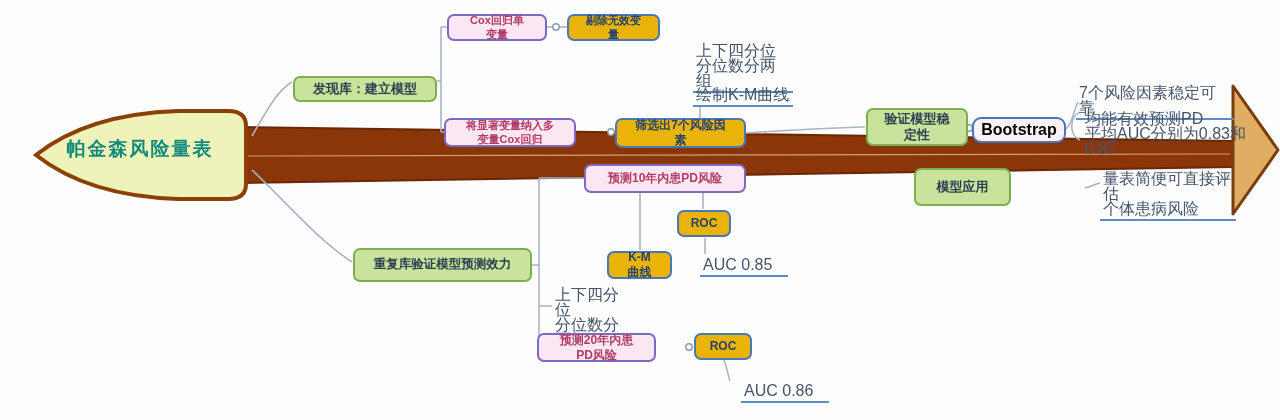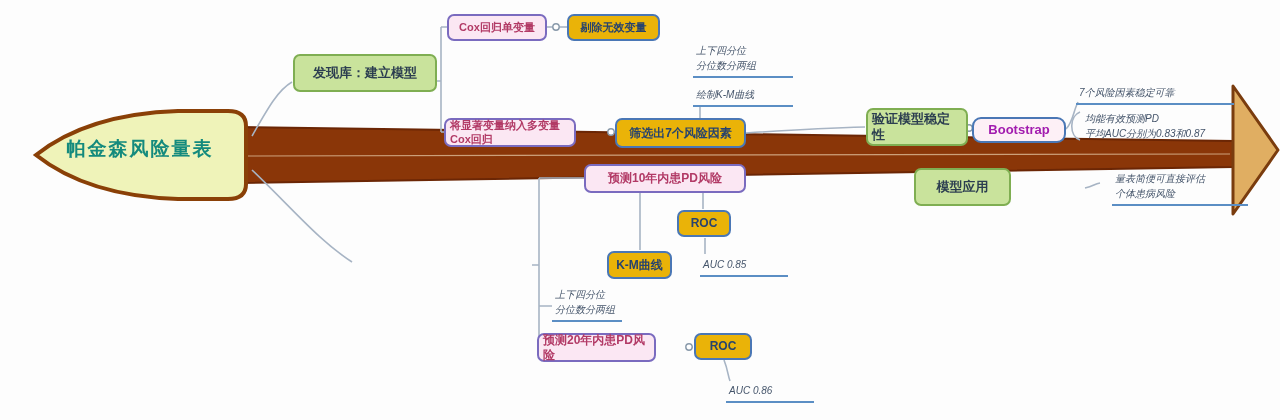--- a/index.html
+++ b/index.html
@@ -5,30 +5,30 @@
   html,body{margin:0;padding:0;background:#ffffff;}
   .stage{
     position:relative;width:1280px;height:420px;overflow:hidden;
     background:#fdfdfd;
     font-family:"Liberation Sans","DejaVu Sans",sans-serif;
   }
   .stage svg{position:absolute;left:0;top:0;}
   .node{
     position:absolute;box-sizing:border-box;border-radius:7px;
     display:flex;align-items:center;justify-content:center;flex-direction:column;
-    line-height:1.25;padding:2px 4px;
+    text-align:center;line-height:1.25;padding:2px 16px;
   }
   .green{background:#c9e39c;border:2px solid #7fae52;color:#2c3e50;font-weight:bold;font-size:13px;}
   .pink{background:#fbe7f3;border:2px solid #7a6bbf;color:#b23a66;font-weight:bold;font-size:12px;}
   .pink2{background:#f7cfdf;border:2px solid #5b6ec0;color:#3d4d8a;font-weight:bold;font-size:12px;}
   .blue{background:#eab308;border:2px solid #4a77b5;color:#27436e;font-weight:bold;font-size:12px;}
-  .boot{background:#fdf0f6;border:2px solid #4a77b5;color:#a21caf;font-weight:bold;font-size:13px;border-radius:9px;}
+  .boot{background:#fdf0f6;border:2px solid #4a77b5;color:#000000;font-weight:bold;font-size:16px;border-radius:9px;}
   .note{
-    position:absolute;box-sizing:border-box;color:#44546a;font-size:10px;line-height:15px;
-    text-align:left;padding:1px 3px 3px 3px;border-bottom:2px solid #5b8ec4;font-style:italic;
+    position:absolute;box-sizing:border-box;color:#44546a;font-size:16px;line-height:15px;
+    text-align:left;padding:1px 3px 3px 3px;border-bottom:2px solid #5b8ec4;
   }
   .note.noline{border-bottom:none;}
   .root-label{
     position:absolute;left:42px;top:136px;width:196px;text-align:center;
     font-size:19px;font-weight:bold;letter-spacing:2px;color:#148a7d;
   }
 </style>
 </head>
 <body>
 
@@ -78,52 +78,53 @@
                Q 246 111, 246 126
                L 246 184
                Q 246 199, 228 199
                L 178 199
                C 118 197, 70 182, 36 155 Z" fill="#eff3b9" stroke="#8a4007" stroke-width="4"></path>
     </g>
   </svg>
 
   <div class="root-label">帕金森风险量表</div>
 
-  <div class="node green" style="left:293px;top:54px;width:144px;height:38px;">发现库：建立模型</div>
+  <div class="node green" style="left:293px;top:76px;width:144px;height:26px;">发现库：建立模型</div>
   <div class="node pink" style="left:447px;top:14px;width:100px;height:27px;font-size:11px;">Cox回归单变量</div>
   <div class="node blue" style="left:567px;top:14px;width:93px;height:27px;font-size:11px;">剔除无效变量</div>
   <div class="node pink" style="left:444px;top:118px;width:132px;height:29px;font-size:11px;">将显著变量纳入多变量Cox回归</div>
   <div class="node blue" style="left:615px;top:118px;width:131px;height:30px;">筛选出7个风险因素</div>
 
   <div class="note" style="left:693px;top:42px;width:100px;">
     <div>上下四分位</div>
     <div>分位数分两组</div>
   </div>
   <div class="note" style="left:693px;top:86px;width:100px;">绘制K-M曲线</div>
 
   <div class="node green" style="left:866px;top:108px;width:102px;height:38px;">验证模型稳定性</div>
   <div class="node boot" style="left:972px;top:117px;width:94px;height:26px;">Bootstrap</div>
   <div class="note" style="left:1076px;top:84px;width:158px;">7个风险因素稳定可靠</div>
   <div class="note noline" style="left:1082px;top:110px;width:178px;">
     <div>均能有效预测PD</div>
     <div>平均AUC分别为0.83和0.87</div>
   </div>
 
   <div class="node green" style="left:868px;top:168px;width:97px;height:38px;margin-left:46px;">模型应用</div>
-  <div class="note" style="left:1100px;top:170px;width:136px;margin-left:12px;">
+  <div class="note" style="left:1100px;top:170px;width:136px;">
     <div>量表简便可直接评估</div>
     <div>个体患病风险</div>
   </div>
 
+  <div class="node green" style="left:353px;top:248px;width:179px;height:34px;font-size:12.5px;">重复库验证模型预测效力</div>
   <div class="node pink" style="left:584px;top:164px;width:162px;height:29px;">预测10年内患PD风险</div>
   <div class="node blue" style="left:607px;top:251px;width:65px;height:28px;">K-M曲线</div>
   <div class="node blue" style="left:677px;top:210px;width:54px;height:27px;">ROC</div>
   <div class="note" style="left:700px;top:256px;width:88px;">AUC 0.85</div>
 
   <div class="note" style="left:552px;top:286px;width:70px;">
     <div>上下四分位</div>
     <div>分位数分两组</div>
   </div>
   <div class="node pink" style="left:537px;top:333px;width:119px;height:29px;">预测20年内患PD风险</div>
   <div class="node blue" style="left:694px;top:333px;width:58px;height:27px;">ROC</div>
-  <div class="note" style="left:726px;top:382px;width:88px;">AUC 0.86</div>
+  <div class="note" style="left:741px;top:382px;width:88px;">AUC 0.86</div>
 
 </div>
 
 </body></html>

